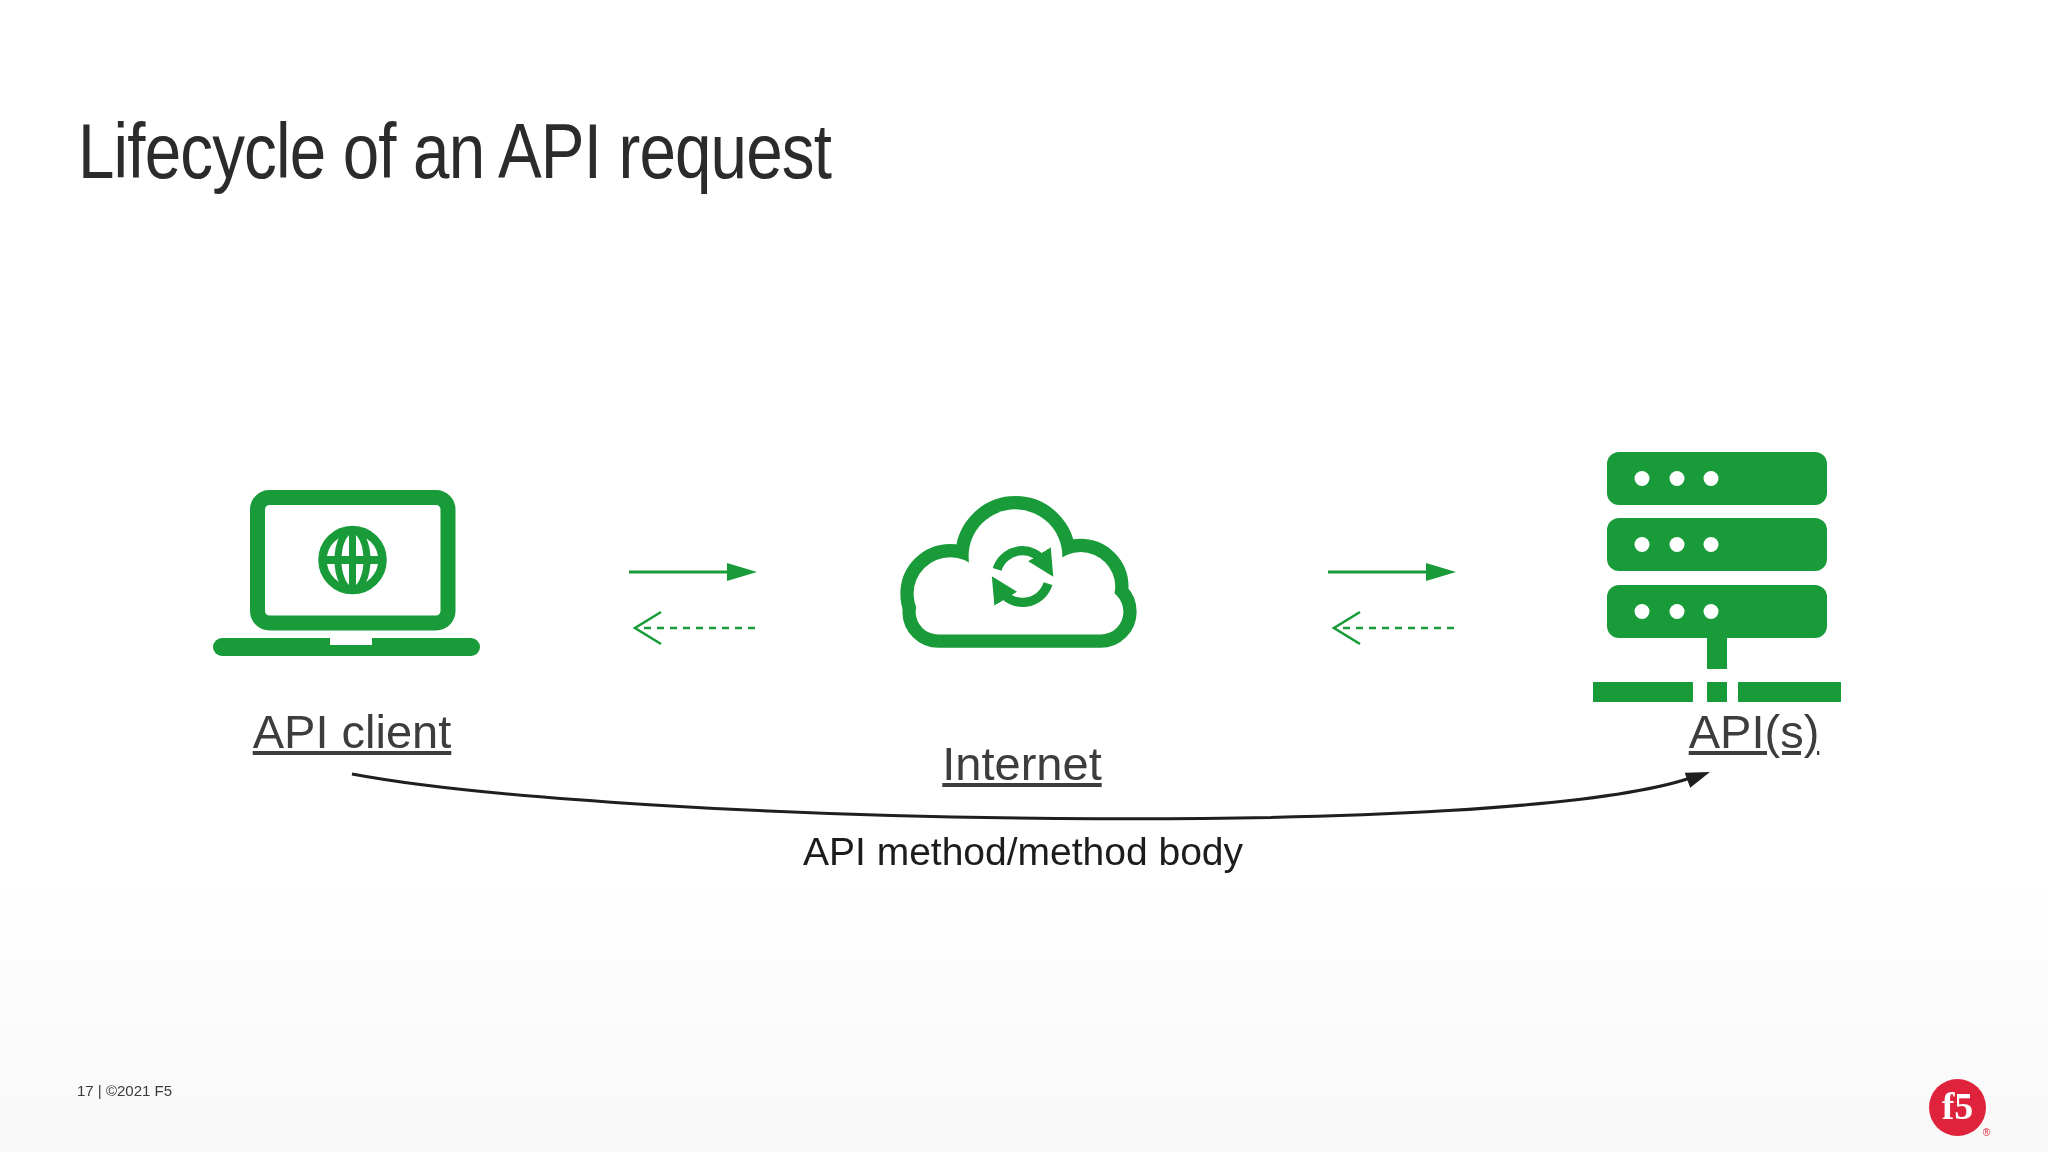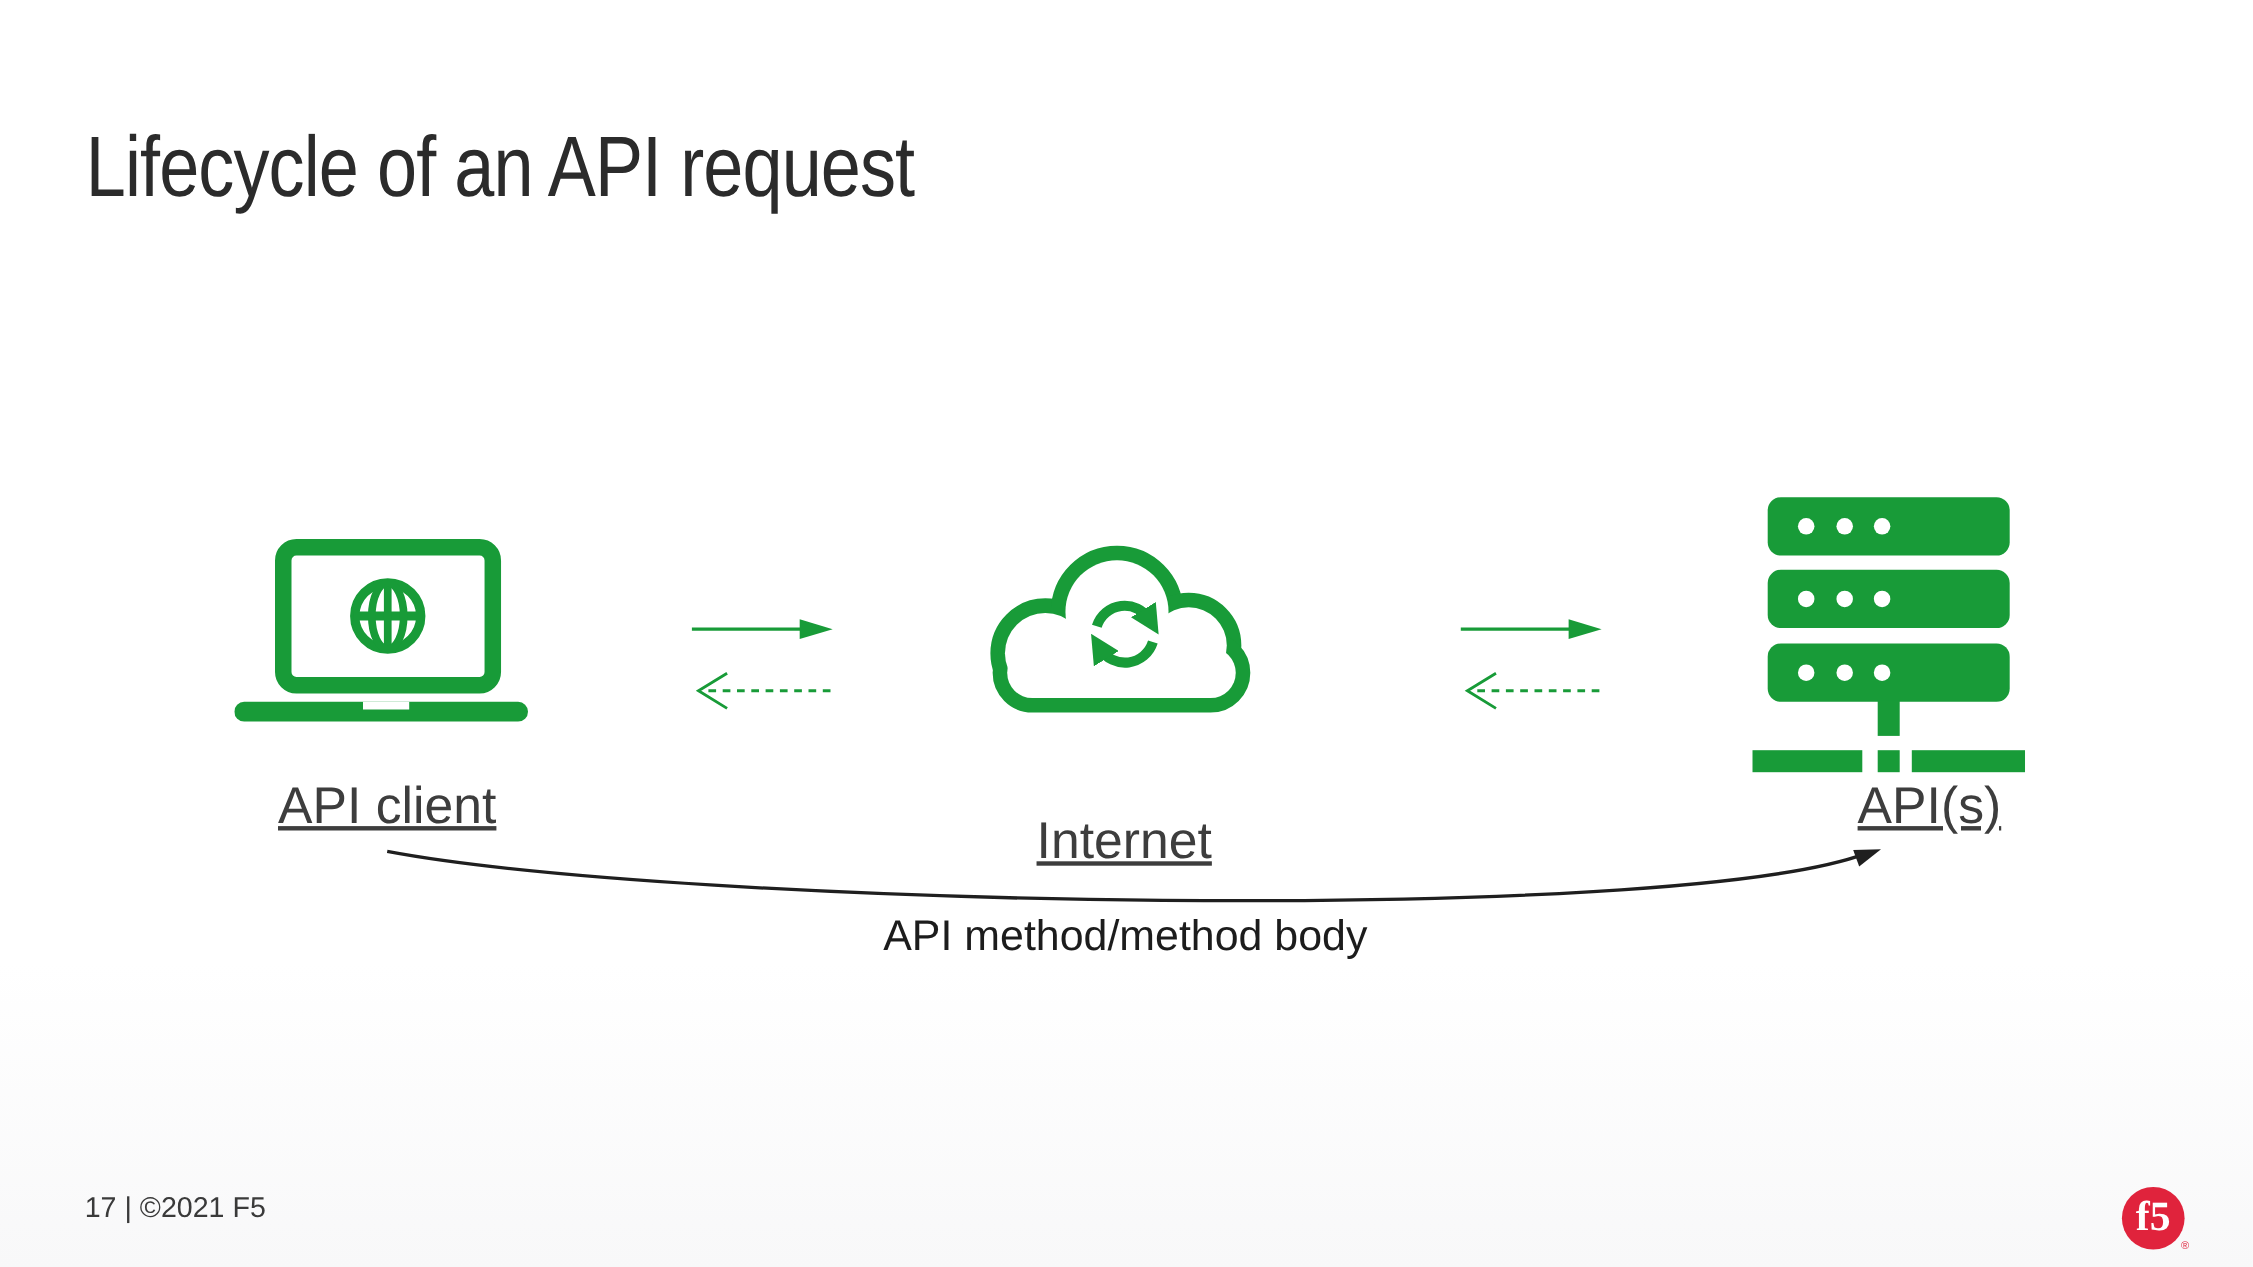--- a/index.html
+++ b/index.html
@@ -44,21 +44,21 @@
 
   
   .caption{
     position:absolute;left:1023px;top:830px;transform:translateX(-50%);
     font-size:39px;color:var(--annotation-text,#1c1c1c);white-space:nowrap;
   }
 
   
   .footer-text{
     position:absolute;left:77px;top:1082px;
-    font-size:26px;color:var(--footer-text,#3a3a3a);white-space:nowrap;
+    font-size:15px;color:var(--footer-text,#3a3a3a);white-space:nowrap;
   }
   .f5-logo{
     position:absolute;left:1929px;top:1079px;width:57px;height:57px;
     background:var(--f5-red,#e0233c);border-radius:50%;
   }
   .f5-logo-text{
     position:absolute;left:0;top:0;width:100%;height:100%;
     display:flex;align-items:center;justify-content:center;
     font-family:"Liberation Serif", serif;font-weight:bold;
     font-size:38px;color:#ffffff;line-height:1;padding-bottom:4px;box-sizing:border-box;

